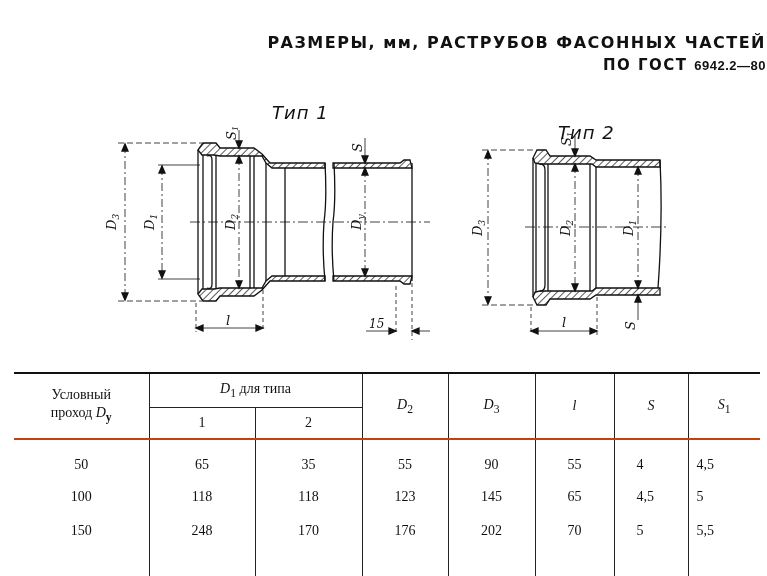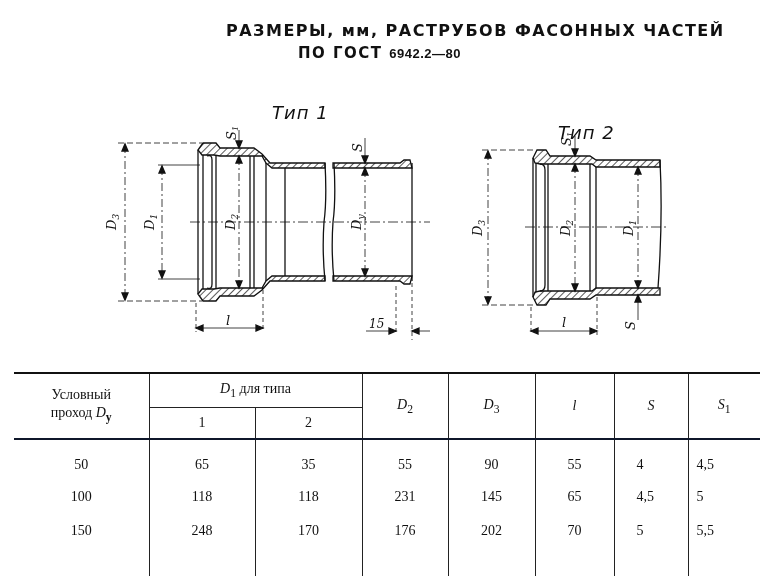--- a/index.html
+++ b/index.html
@@ -1,27 +1,27 @@
 <!DOCTYPE html>
 <html><head>
 <meta charset="utf-8">
 <style>
   html,body{margin:0;padding:0;background:#fff;}
   body{width:767px;height:576px;position:relative;overflow:hidden;font-family:"DejaVu Serif","Liberation Serif",serif;color:#111;}
-  .title{position:absolute;left:226px;top:20px;width:540px;font-family:"DejaVu Sans","Liberation Sans",sans-serif;font-weight:bold;font-size:16px;letter-spacing:1.5px;line-height:22px;}
+  .title{position:absolute;left:226px;top:32px;width:540px;font-family:"DejaVu Sans","Liberation Sans",sans-serif;font-weight:bold;font-size:16px;letter-spacing:1.5px;line-height:22px;text-align:right;}
   .title .l1{display:block;}
   .title .l2{display:block;padding-left:72px;font-size:15px;}
   .title .l2 .num{font-family:"Liberation Sans",sans-serif;font-weight:bold;font-size:13px;letter-spacing:0.5px;margin-top:40px;}
   svg.drawing{position:absolute;left:0;top:90px;}
   .fig-label{position:absolute;font-family:"DejaVu Sans","Liberation Sans",sans-serif;font-style:italic;font-size:18px;letter-spacing:1px;}
   table.dims{position:absolute;left:14px;top:372px;width:746px;border-collapse:collapse;font-family:"Liberation Serif","DejaVu Serif",serif;font-size:14px;}
   table.dims th,table.dims td{text-align:center;padding:0;}
   table.dims thead tr.h1 th{height:33px;}
   table.dims thead tr.h2 th{height:30px;}
-  table.dims thead{border-top:2px solid #111;border-bottom:2px solid #0f172a;}
+  table.dims thead{border-top:2px solid #111;border-bottom:2px solid #c2410c;}
   table.dims th{font-weight:normal;}
   .vl{border-left:1.5px solid #222;}
   .sub-top{border-bottom:1.5px solid #222;}
   table.dims tbody td{height:34px;}
   table.dims tbody tr:first-child td{padding-top:10px;height:30px;}
   table.dims tbody tr.pad td{height:28px;}
   .ital{font-style:italic;}
   .hdr-main{font-size:14px;line-height:18px;}
   .col-val-l{text-align:left !important;padding-left:22px !important;}
 </style>
@@ -209,21 +209,21 @@
       <td class="vl">55</td>
       <td class="vl">90</td>
       <td class="vl">55</td>
       <td class="vl col-val-l">4</td>
       <td class="vl col-val-l" style="padding-left:8px !important">4,5</td>
     </tr>
     <tr>
       <td>100</td>
       <td class="vl">118</td>
       <td class="vl">118</td>
-      <td class="vl">231</td>
+      <td class="vl">123</td>
       <td class="vl">145</td>
       <td class="vl">65</td>
       <td class="vl col-val-l">4,5</td>
       <td class="vl col-val-l" style="padding-left:8px !important">5</td>
     </tr>
     <tr>
       <td>150</td>
       <td class="vl">248</td>
       <td class="vl">170</td>
       <td class="vl">176</td>

